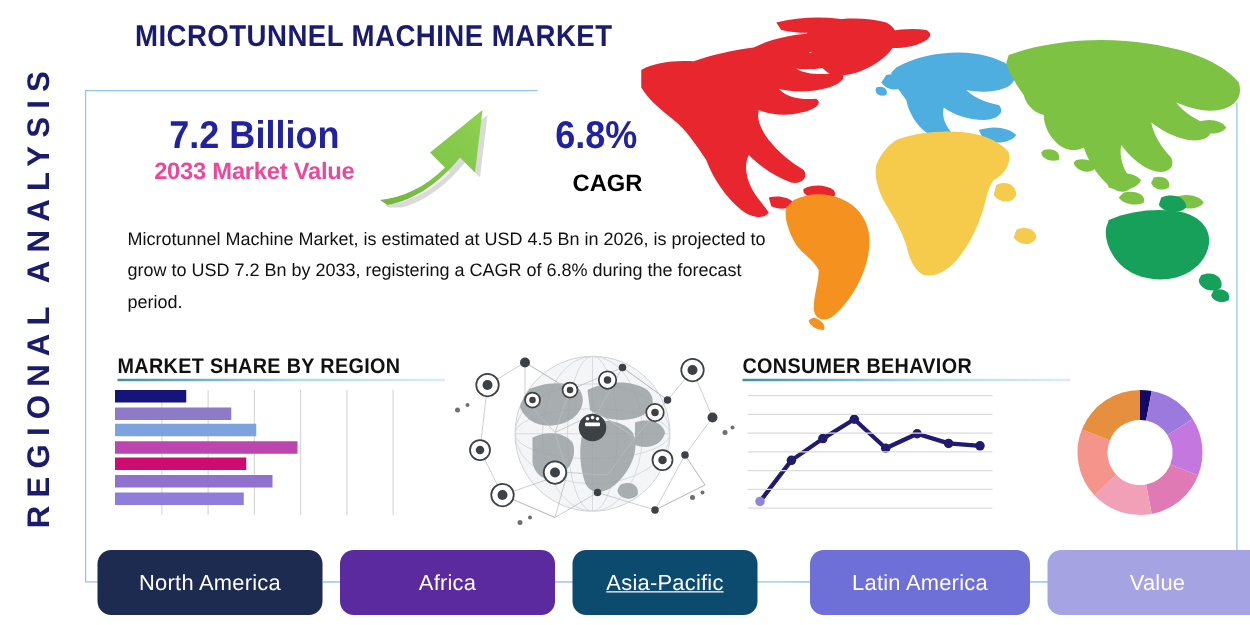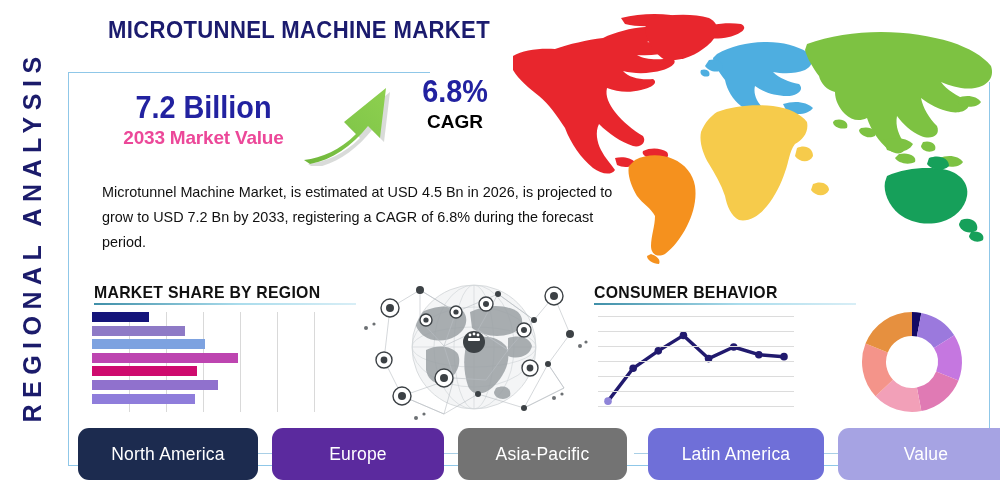--- a/index.html
+++ b/index.html
@@ -58,27 +58,27 @@
   
   .stat-left{position:absolute;left:96px;top:92px;width:215px;text-align:center;}
   .stat-left .big{
     font-size:31px;font-weight:bold;color:#2222a0;line-height:1.05;
     font-family:"Liberation Sans Narrow","Liberation Sans",sans-serif;
     transform:scaleX(0.93);transform-origin:center;
   }
   .stat-left .sub{
     font-size:19px;font-weight:bold;color:#ec4899;margin-top:2px;letter-spacing:-0.2px;
   }
-  .stat-right{position:absolute;left:396px;top:76px;width:118px;text-align:center;}
+  .stat-right{position:absolute;left:396px;top:92px;width:118px;text-align:right;}
   .stat-right .big{
     font-size:31px;font-weight:bold;color:#2222a0;line-height:1.05;
     font-family:"Liberation Sans Narrow","Liberation Sans",sans-serif;
     transform:scaleX(0.93);transform-origin:center;
   }
-  .stat-right .sub{font-size:19px;font-weight:bold;color:#000;margin-top:2px;}
+  .stat-right .sub{font-size:19px;font-weight:bold;color:#000;margin-top:12px;}
 
   .arrow-wrap{position:absolute;left:300px;top:84px;width:100px;height:82px;}
 
   
   .body-text{
     position:absolute;left:102px;top:180px;width:512px;
     font-size:14.4px;line-height:25px;color:#111;
   }
 
   
@@ -106,21 +106,21 @@
 
   
   .linechart{position:absolute;left:598px;top:310px;width:196px;height:105px;}
   .lc-grid{position:absolute;inset:0;}
   .lc-grid i{position:absolute;left:0;right:0;height:1px;background:#dcdcdc;}
 
   
   .donut{position:absolute;left:856px;top:306px;width:112px;height:112px;}
 
   
-  .tabs{position:absolute;left:78px;top:428px;width:910px;height:52px;}
+  .tabs{position:absolute;left:78px;top:440px;width:910px;height:52px;}
   .tab{
     position:absolute;top:0;height:52px;border-radius:11px;
     display:flex;align-items:center;justify-content:center;
     color:#fff;font-size:17.5px;letter-spacing:0.2px;
   }
   .tab-link{position:absolute;top:25px;height:1.4px;background:#a9cfe6;}
 </style>
 </head>
 <body>
 
@@ -388,24 +388,24 @@
         <path d="M9.51117570558744,37.593772365766085 A50,50 0 0 1 55.99999999999999,6 L55.99999999999999,30 A26,26 0 0 0 31.82581136690547,46.428761630198366 Z" fill="#e6903f"></path>
       </svg>
   </div>
 
   <div class="tabs" id="tabs">
       <div class="tab" style="left: 0px; width: 180px; background: rgb(28, 43, 79);">
         <span>North America</span>
       </div>
       <div class="tab-link" style="left: 180px; width: 14px;"></div>
       <div class="tab" style="left: 194px; width: 172px; background: rgb(91, 42, 158);">
-        <span>Europe</span>
+        <span>Africa</span>
       </div>
       <div class="tab-link" style="left: 366px; width: 14px;"></div>
-      <div class="tab" style="left: 380px; width: 169px; background: #737373;">
+      <div class="tab" style="left: 380px; width: 148px; background: #0c4a6e; text-decoration: underline;">
         <span>Asia-Pacific</span>
       </div>
       <div class="tab-link" style="left: 556px; width: 14px;"></div>
       <div class="tab" style="left: 570px; width: 176px; background: rgb(111, 111, 216);">
         <span>Latin America</span>
       </div>
       <div class="tab-link" style="left: 746px; width: 14px;"></div>
       <div class="tab" style="left: 760px; width: 176px; background: rgb(166, 163, 227);">
         <span>Value</span>
       </div>

